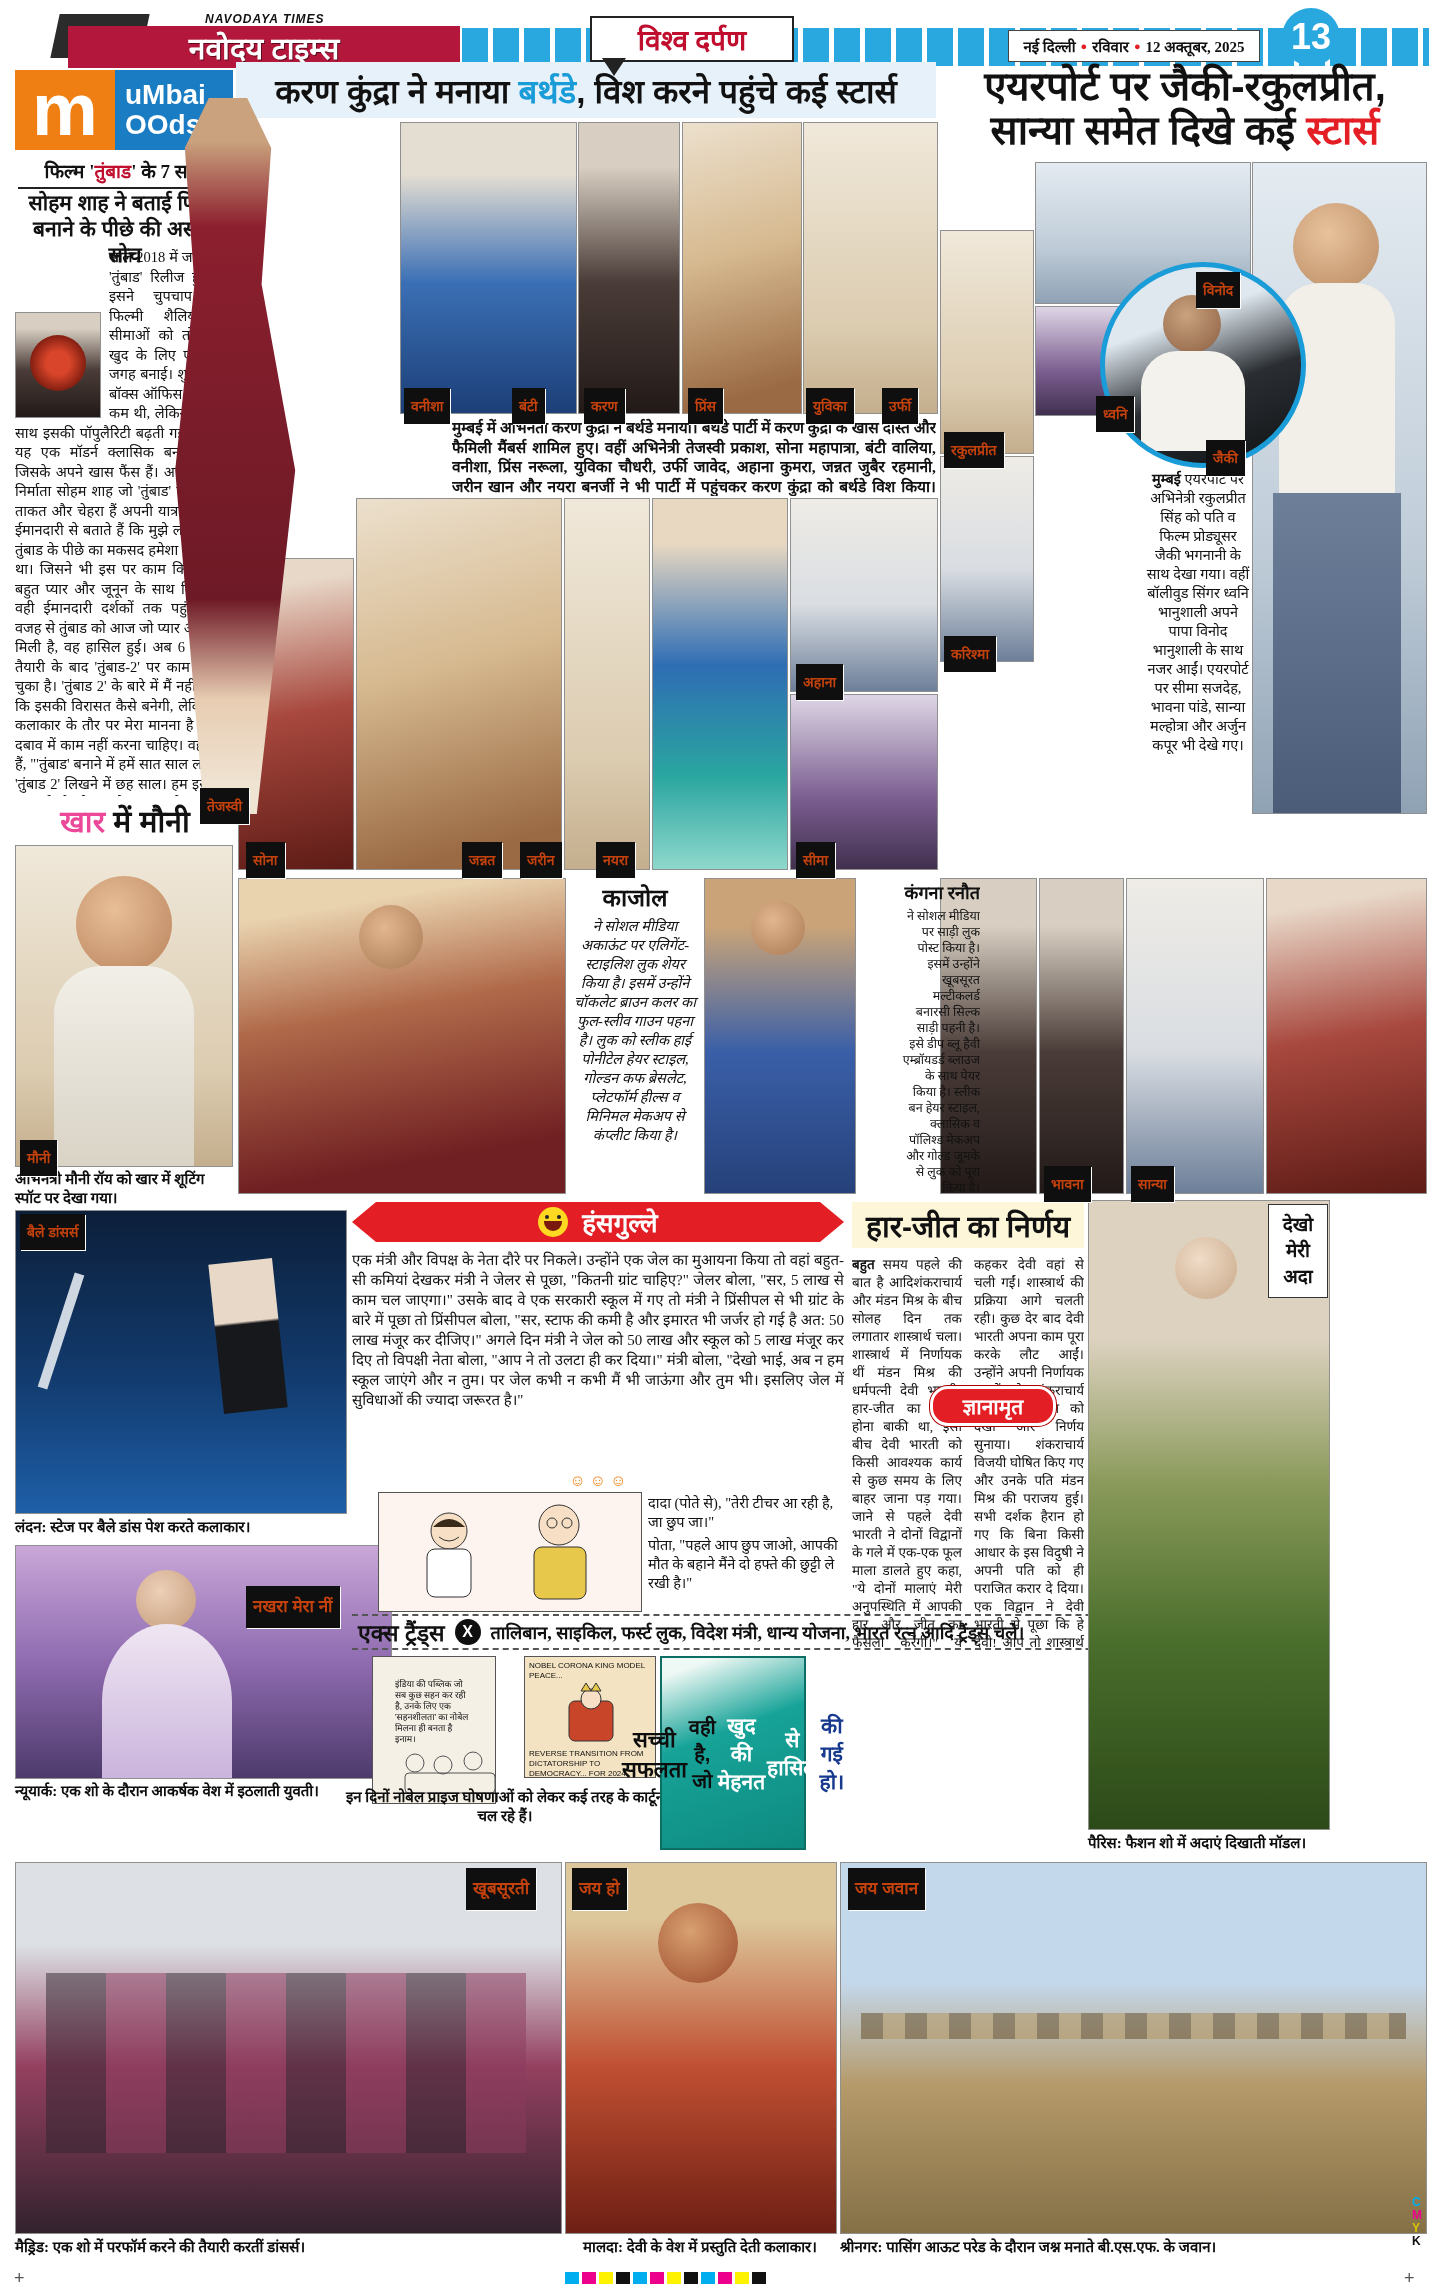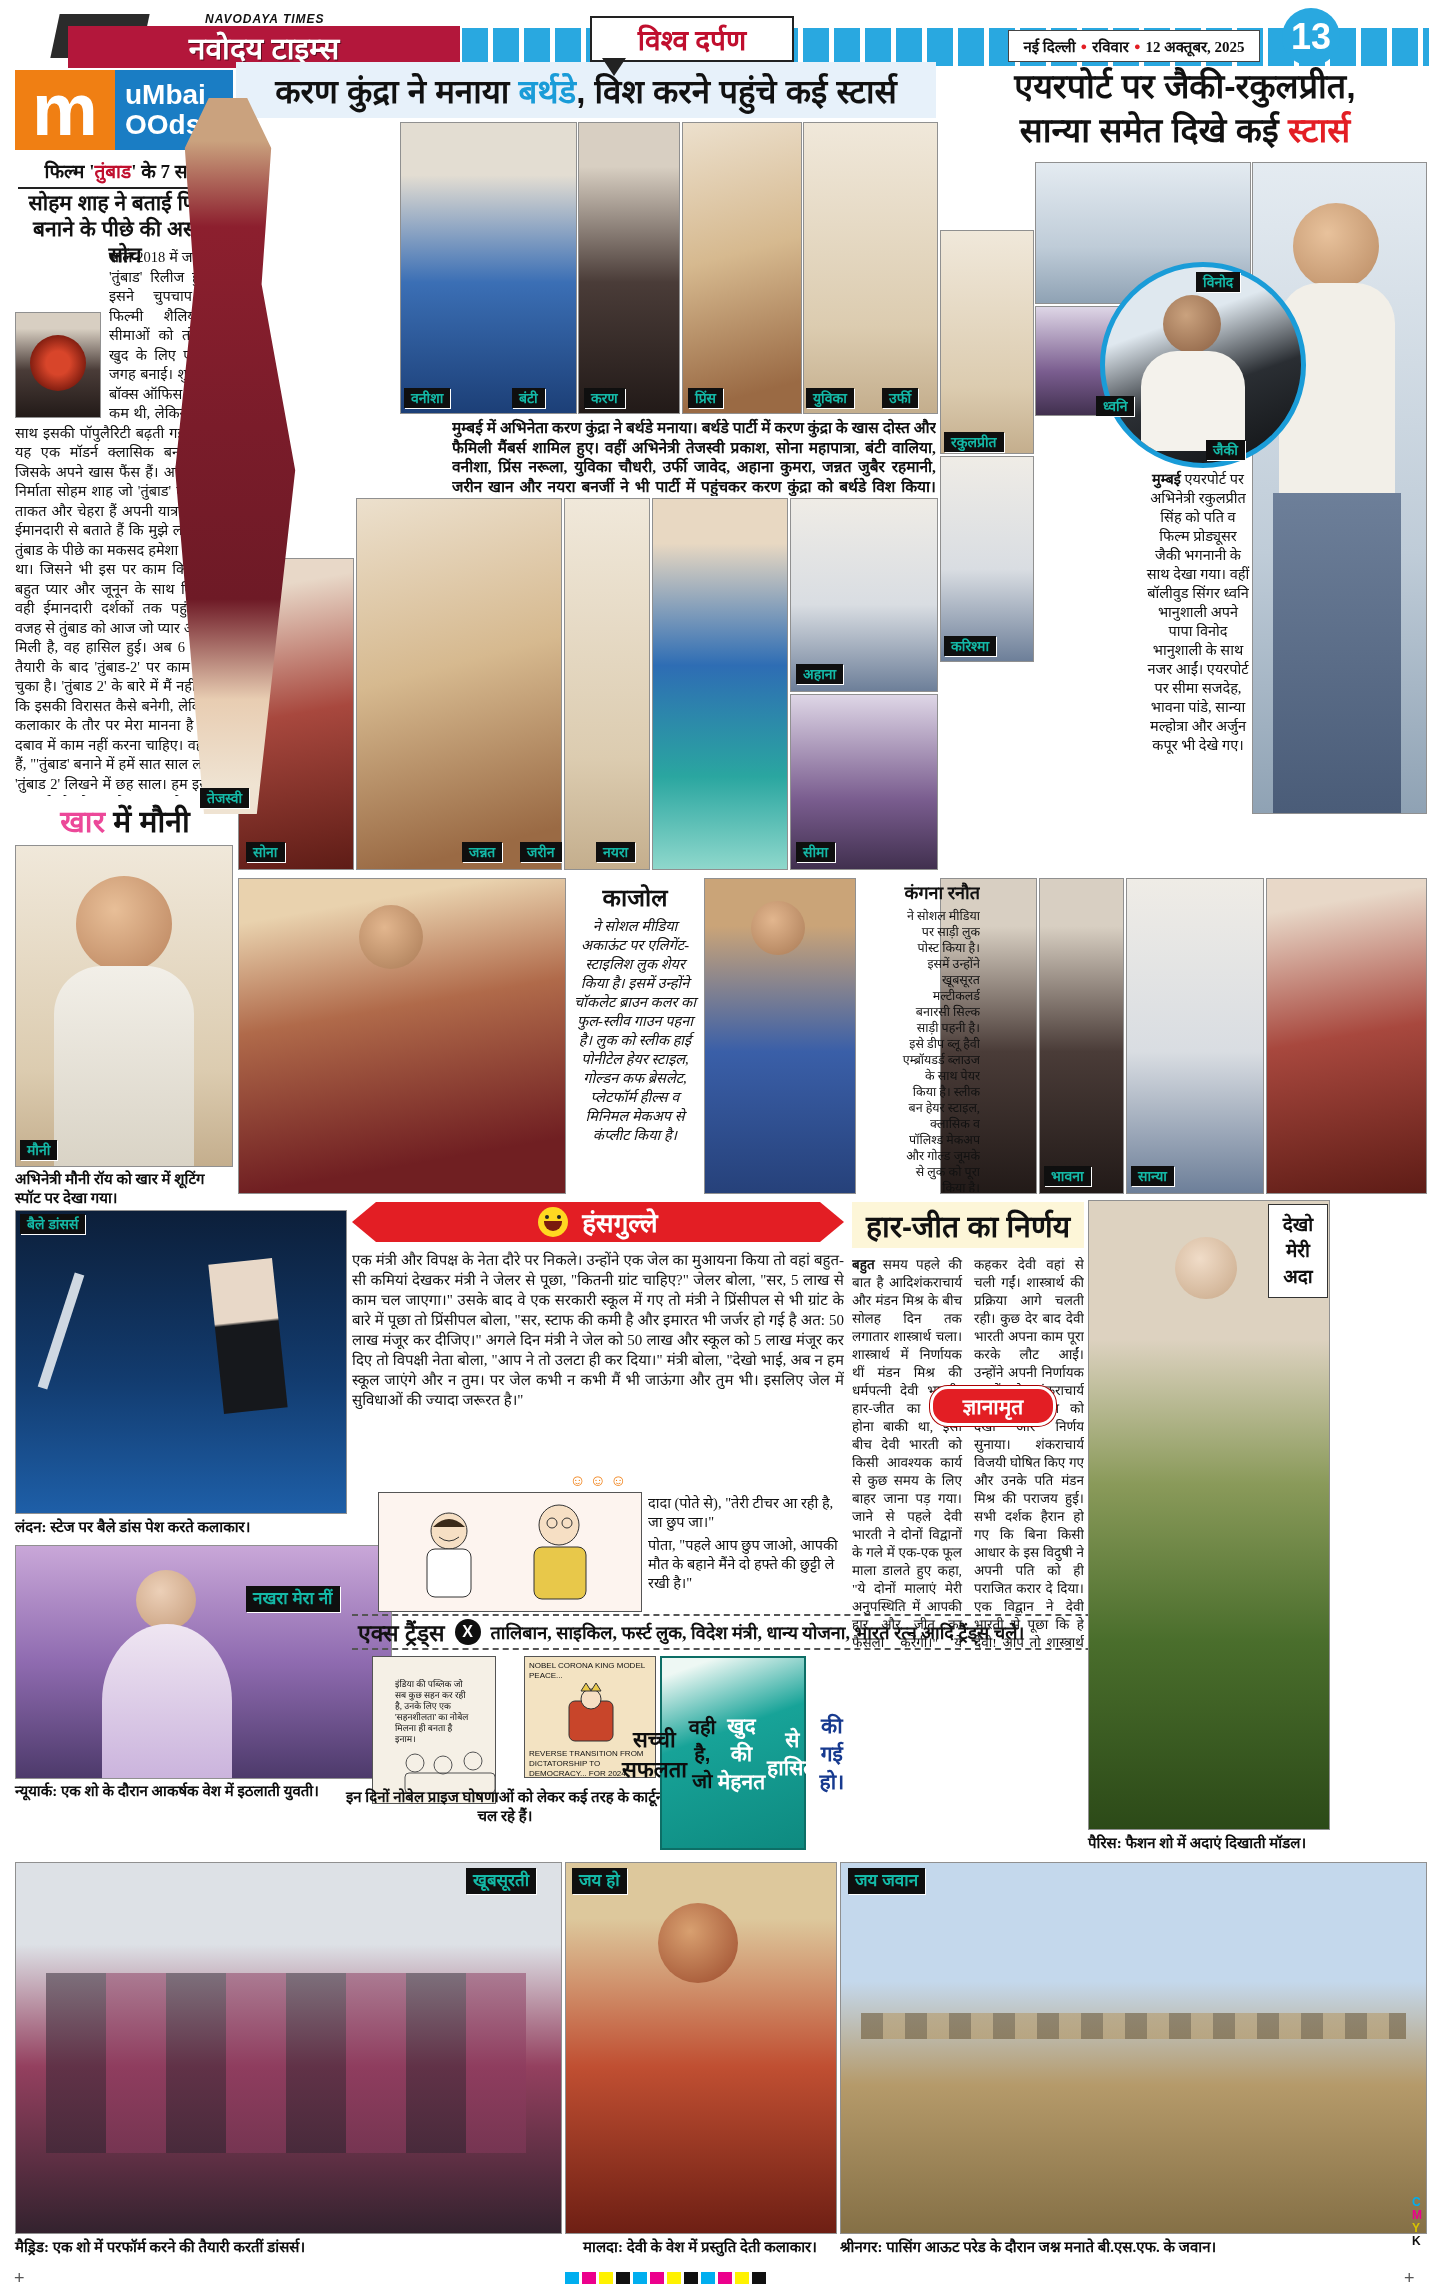--- a/index.html
+++ b/index.html
@@ -1,22 +1,22 @@
 <!DOCTYPE html>
 <html><head>
 <meta charset="utf-8">
 <style>
   html,body{margin:0;padding:0;background:#e9e9e9}
   #page{position:relative;width:1429px;height:2295px;background:#fff;overflow:hidden;
         font-family:"Liberation Serif",serif;color:#111}
   .abs{position:absolute}
   .sans{font-family:"Liberation Sans",sans-serif}
   .ph{position:absolute;border:1px solid #909090;overflow:hidden}
-  .chip{position:absolute;background:#0f0f0f;color:#14b8a6;font:bold 14px/20px "Liberation Sans",sans-serif;
-        padding:0 7px;white-space:nowrap;z-index:6;box-shadow:1px 1px 0 #fff}
+  .chip{position:absolute;background:#0f0f0f;color:#c2410c;font:bold 14px/20px "Liberation Sans",sans-serif;
+        padding:8px 7px;white-space:nowrap;z-index:6;box-shadow:1px 1px 0 #fff}
   .cap{position:absolute;font:bold 15px/19px "Liberation Serif",serif;color:#0d0d0d}
   .just{text-align:justify}
   
   .g-party{background:linear-gradient(165deg,#ece0cd,#d6b98f 45%,#9a6a44 90%)}
   .g-wall{background:linear-gradient(180deg,#f0e8da,#dcccb0 70%,#c4ae8d)}
   .g-blue{background:linear-gradient(180deg,#e3ddd2 18%,#3b6fb5 55%,#1c3f77)}
   .g-dark{background:linear-gradient(180deg,#d8cfc2 15%,#4a3c38 55%,#221a18)}
   .g-maroon{background:linear-gradient(170deg,#e9d2ae 12%,#b06a4a 42%,#701f22 85%)}
   .g-leh{background:linear-gradient(180deg,#e8d8c2 12%,#2e6db4 45%,#2aa6a0 75%,#8fd8cc)}
   .g-stage{background:linear-gradient(180deg,#0c1f3a,#123b6e 55%,#1e5fa8)}
@@ -116,21 +116,21 @@
   <div class="ph g-leh" style="left:652px;top:498px;width:134px;height:370px"></div>
   <div class="ph g-white" style="left:790px;top:498px;width:146px;height:192px"></div>
   <div class="ph g-pur" style="left:790px;top:694px;width:146px;height:174px"></div>
   <span class="chip" style="left:246px;top:842px">सोना</span>
   <span class="chip" style="left:462px;top:842px">जन्नत</span>
   <span class="chip" style="left:520px;top:842px">जरीन</span>
   <span class="chip" style="left:596px;top:842px">नयरा</span>
   <span class="chip" style="left:796px;top:664px">अहाना</span>
   <span class="chip" style="left:796px;top:842px">सीमा</span>
 
-  <div class="abs sans" style="left:944px;top:64px;width:482px;text-align:center;font-size:34px;font-weight:bold;line-height:44px">
+  <div class="abs sans" style="left:944px;top:64px;width:482px;text-align:center;font-size:40px;font-weight:bold;line-height:44px">
     <div>एयरपोर्ट पर जैकी-रकुलप्रीत,</div>
     <div><span>सान्या समेत दिखे कई </span><span style="color:#e31e24">स्टार्स</span></div>
   </div>
 
   <div class="ph g-airport" style="left:1252px;top:162px;width:173px;height:650px">
     <span style="position:absolute;left:40px;top:40px;width:86px;height:86px;border-radius:50%;background:radial-gradient(circle at 40% 35%,#e8c29c,#b98a62)"></span>
     <span style="position:absolute;left:26px;top:120px;width:116px;height:210px;border-radius:40px 40px 0 0;background:#f2efe8"></span>
     <span style="position:absolute;left:20px;top:330px;width:128px;height:320px;background:linear-gradient(180deg,#6d7f99,#4a5c78)"></span>
   </div>
   <div class="ph g-airport" style="left:1035px;top:162px;width:214px;height:140px"></div>

